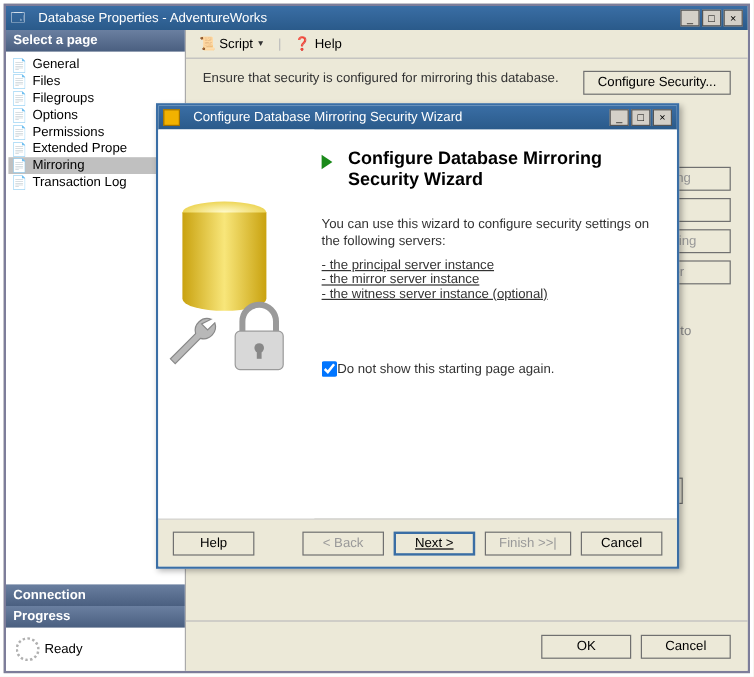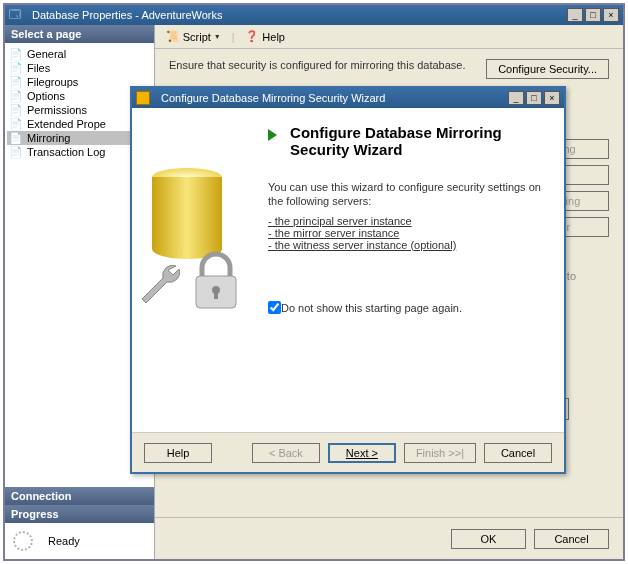--- a/index.html
+++ b/index.html
@@ -18,21 +18,21 @@
 .panel-hdr { background: linear-gradient(#6a7fa0,#4a5f80); color: #fff; font-weight: bold; padding: 3px 6px; }
 .tree { padding: 4px 2px; flex: 0 0 auto; }
 .tree-item { display: flex; align-items: center; padding: 1px 2px; gap: 4px; }
 .tree-item.selected { background: #c0c0c0; }
 .tree-icon { width: 14px; height: 12px; display: inline-flex; align-items: center; justify-content: center; }
 .conn-panel { margin-top: auto; }
 .conn-body { padding: 6px; font-size: 11px; color: #333; }
 .conn-body .lbl { margin-top: 4px; }
 .link { color: #003399; text-decoration: underline; cursor: pointer; }
 .prog-panel { }
-.prog-body { padding: 8px; display: flex; align-items: center; gap: 15px; }
+.prog-body { padding: 8px; display: flex; align-items: center; gap: 4px; }
 .spinner { width: 20px; height: 20px; border: 2px dotted #b0b0b0; border-radius: 50%; }
 
 
 .right-pane { flex: 1; background: #ece9d8; display: flex; flex-direction: column; }
 .toolbar { height: 24px; background: #ece9d8; border-bottom: 1px solid #bbb; display: flex; align-items: center; padding: 0 4px; gap: 4px; }
 .tbtn { display: flex; align-items: center; gap: 3px; padding: 2px 6px; border: 1px solid transparent; }
 .dropdown-arrow { font-size: 7px; color: #333; }
 
 .content { flex: 1; padding: 10px 14px; position: relative; }
 .ensure-row { display: flex; align-items: flex-start; gap: 20px; }

